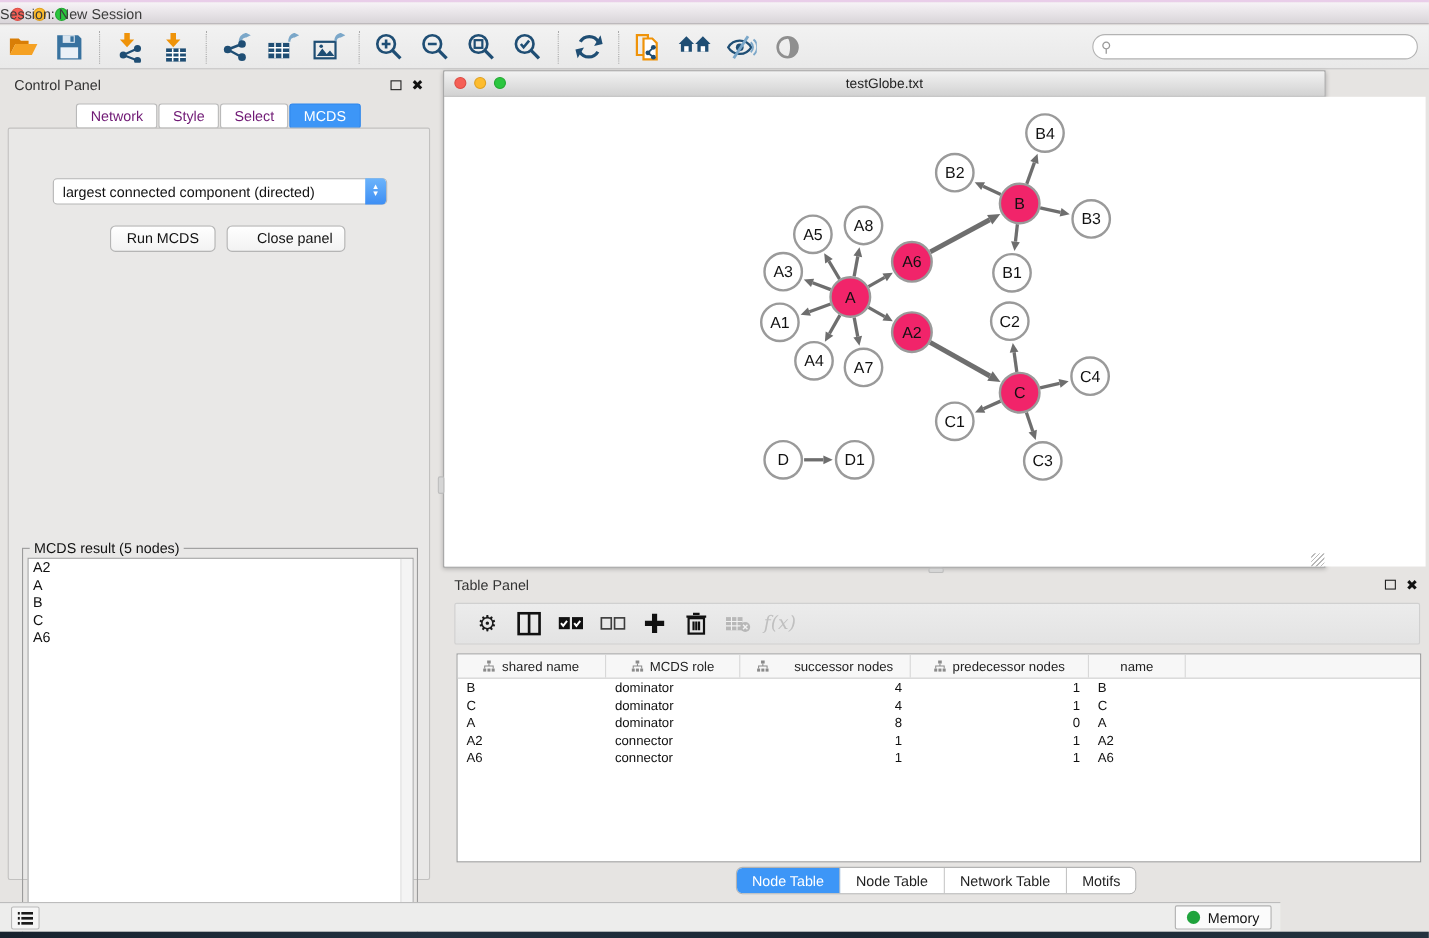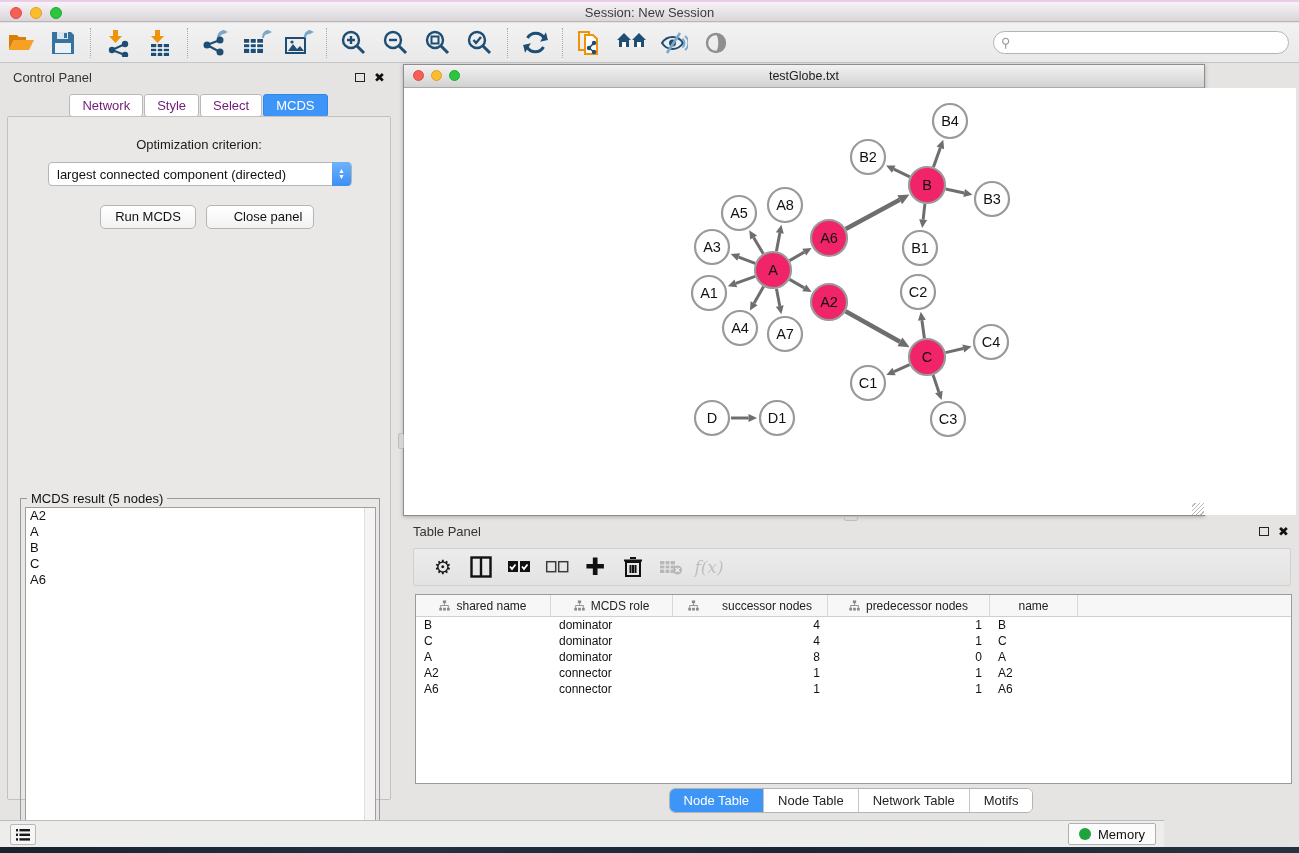--- a/index.html
+++ b/index.html
@@ -8,21 +8,21 @@
   #screen { position:absolute; inset:0; width:1299px; height:853px; background:#e6e4e2; }
 
   
   #titlebar { position:absolute; left:0; top:0; width:1299px; height:22px;
     background:linear-gradient(#f7f3f7,#d9d5d9); border-top:2px solid #e9cde9;
     border-bottom:1px solid #b9b5b9; }
   .tl { position:absolute; top:5px; width:12px; height:12px; border-radius:50%; }
   #tl-red { left:10px; background:#f55f56; border:1px solid #dd4c44; }
   #tl-yellow { left:30px; background:#fdbc2e; border:1px solid #dfa122; }
   #tl-green { left:50px; background:#2bc63f; border:1px solid #23a832; }
-  #app-title { position:absolute; left:0; right:0; top:3px; text-align:center; font-size:13px; color:#3c3c3c; }
+  #app-title { position:absolute; left:0; right:0; top:3px; text-align:left; font-size:13px; color:#3c3c3c; }
 
   
   #toolbar { position:absolute; left:0; top:23px; width:1299px; height:40px;
     background:linear-gradient(#f2f2f2,#e9e9e9); border-bottom:1px solid #c6c6c6;
     display:flex; align-items:center; }
   .tb-btn { width:38px; height:34px; display:flex; align-items:center; justify-content:center; margin:0 2px; }
   .tb-sep { width:1px; height:30px; margin:0 6px; border-left:1px dotted #a9a9a9; }
   #search-wrap { position:absolute; right:10px; top:8px; width:296px; height:23px; }
   #search-input { width:100%; height:100%; border:1px solid #b3b3b3; border-radius:12px;
     background:#fff; padding:0 8px 0 24px; font-size:12px; color:#444; outline:none; }
@@ -268,21 +268,20 @@
       <span class="float-icon" id="cp-float"></span>
       <span class="close-icon" id="cp-close">✖</span>
     </div>
     <div id="cp-tabs">
         <span class="cp-tab">Network</span>
         <span class="cp-tab">Style</span>
         <span class="cp-tab">Select</span>
         <span class="cp-tab active">MCDS</span>
       </div>
     <div id="cp-box">
-      <div id="opt-label">Optimization criterion:</div>
       <div id="opt-select">
         <span class="val">largest connected component (directed)</span>
         <span id="opt-stepper">
             <span>▲</span>
             <span>▼</span>
           </span>
       </div>
       <div class="cp-btn" id="run-btn">Run MCDS</div>
       <div class="cp-btn" id="close-panel-btn">Close panel</div>
       <div id="mcds-fieldset">

